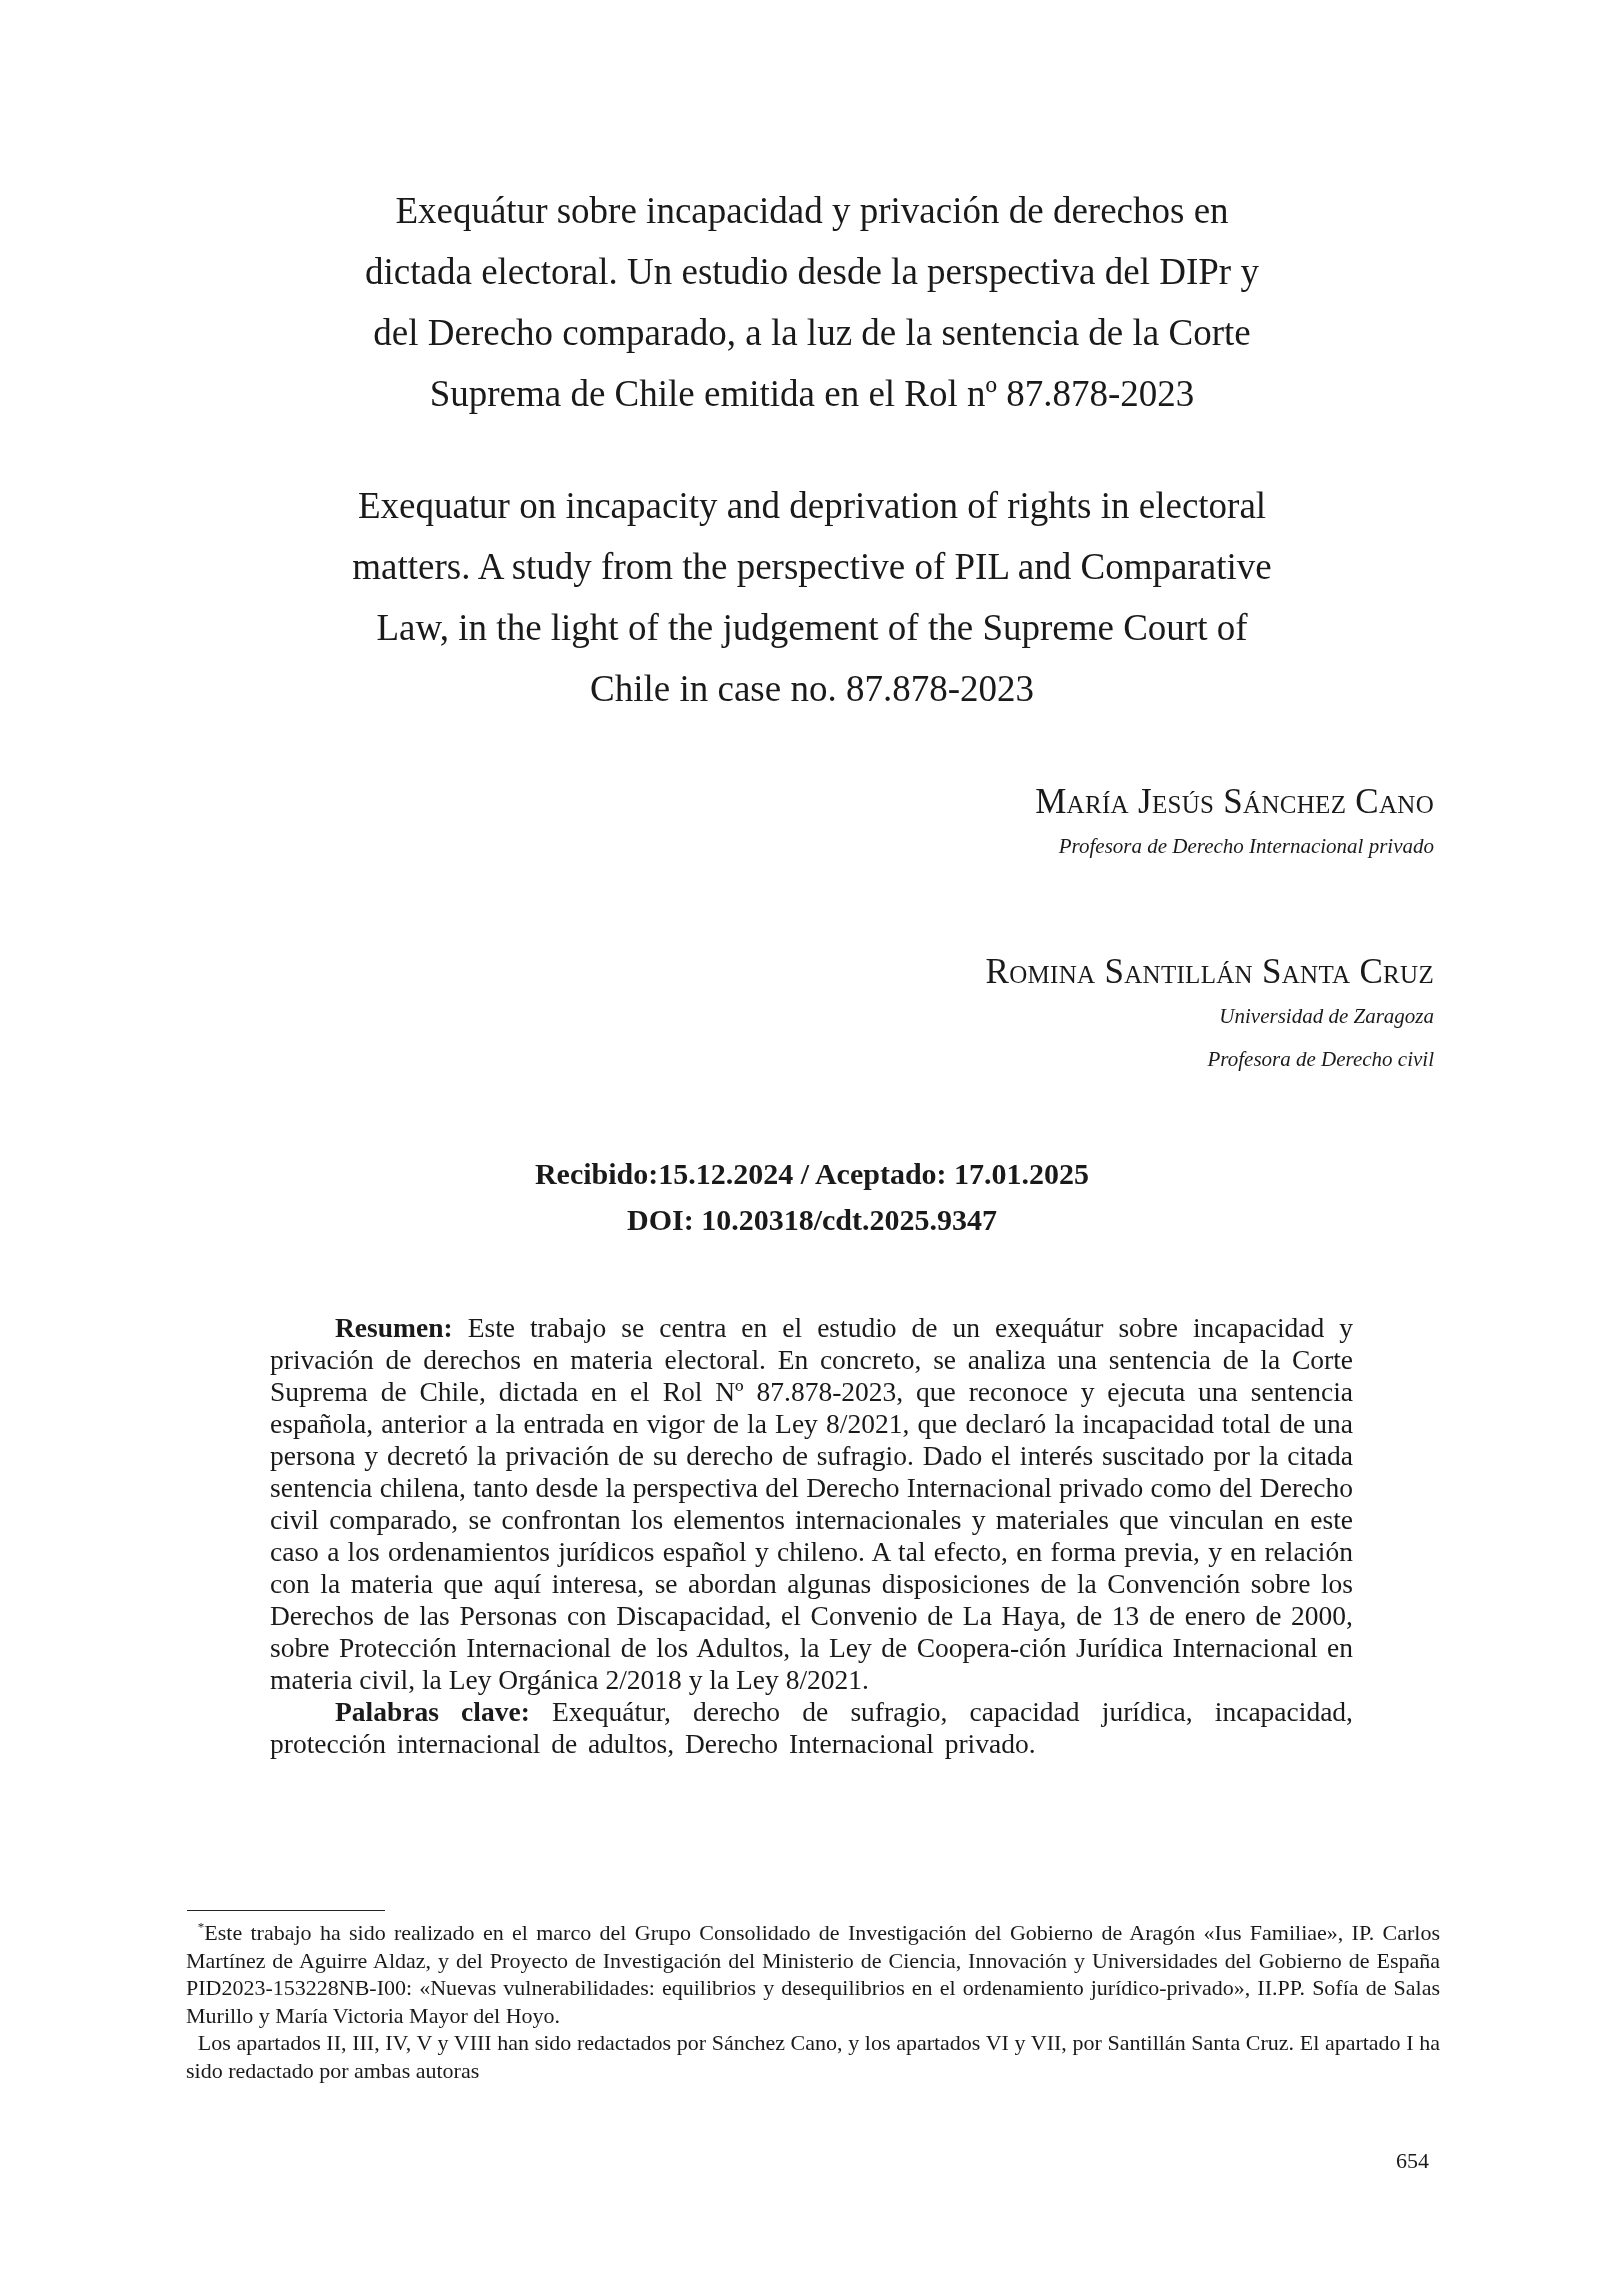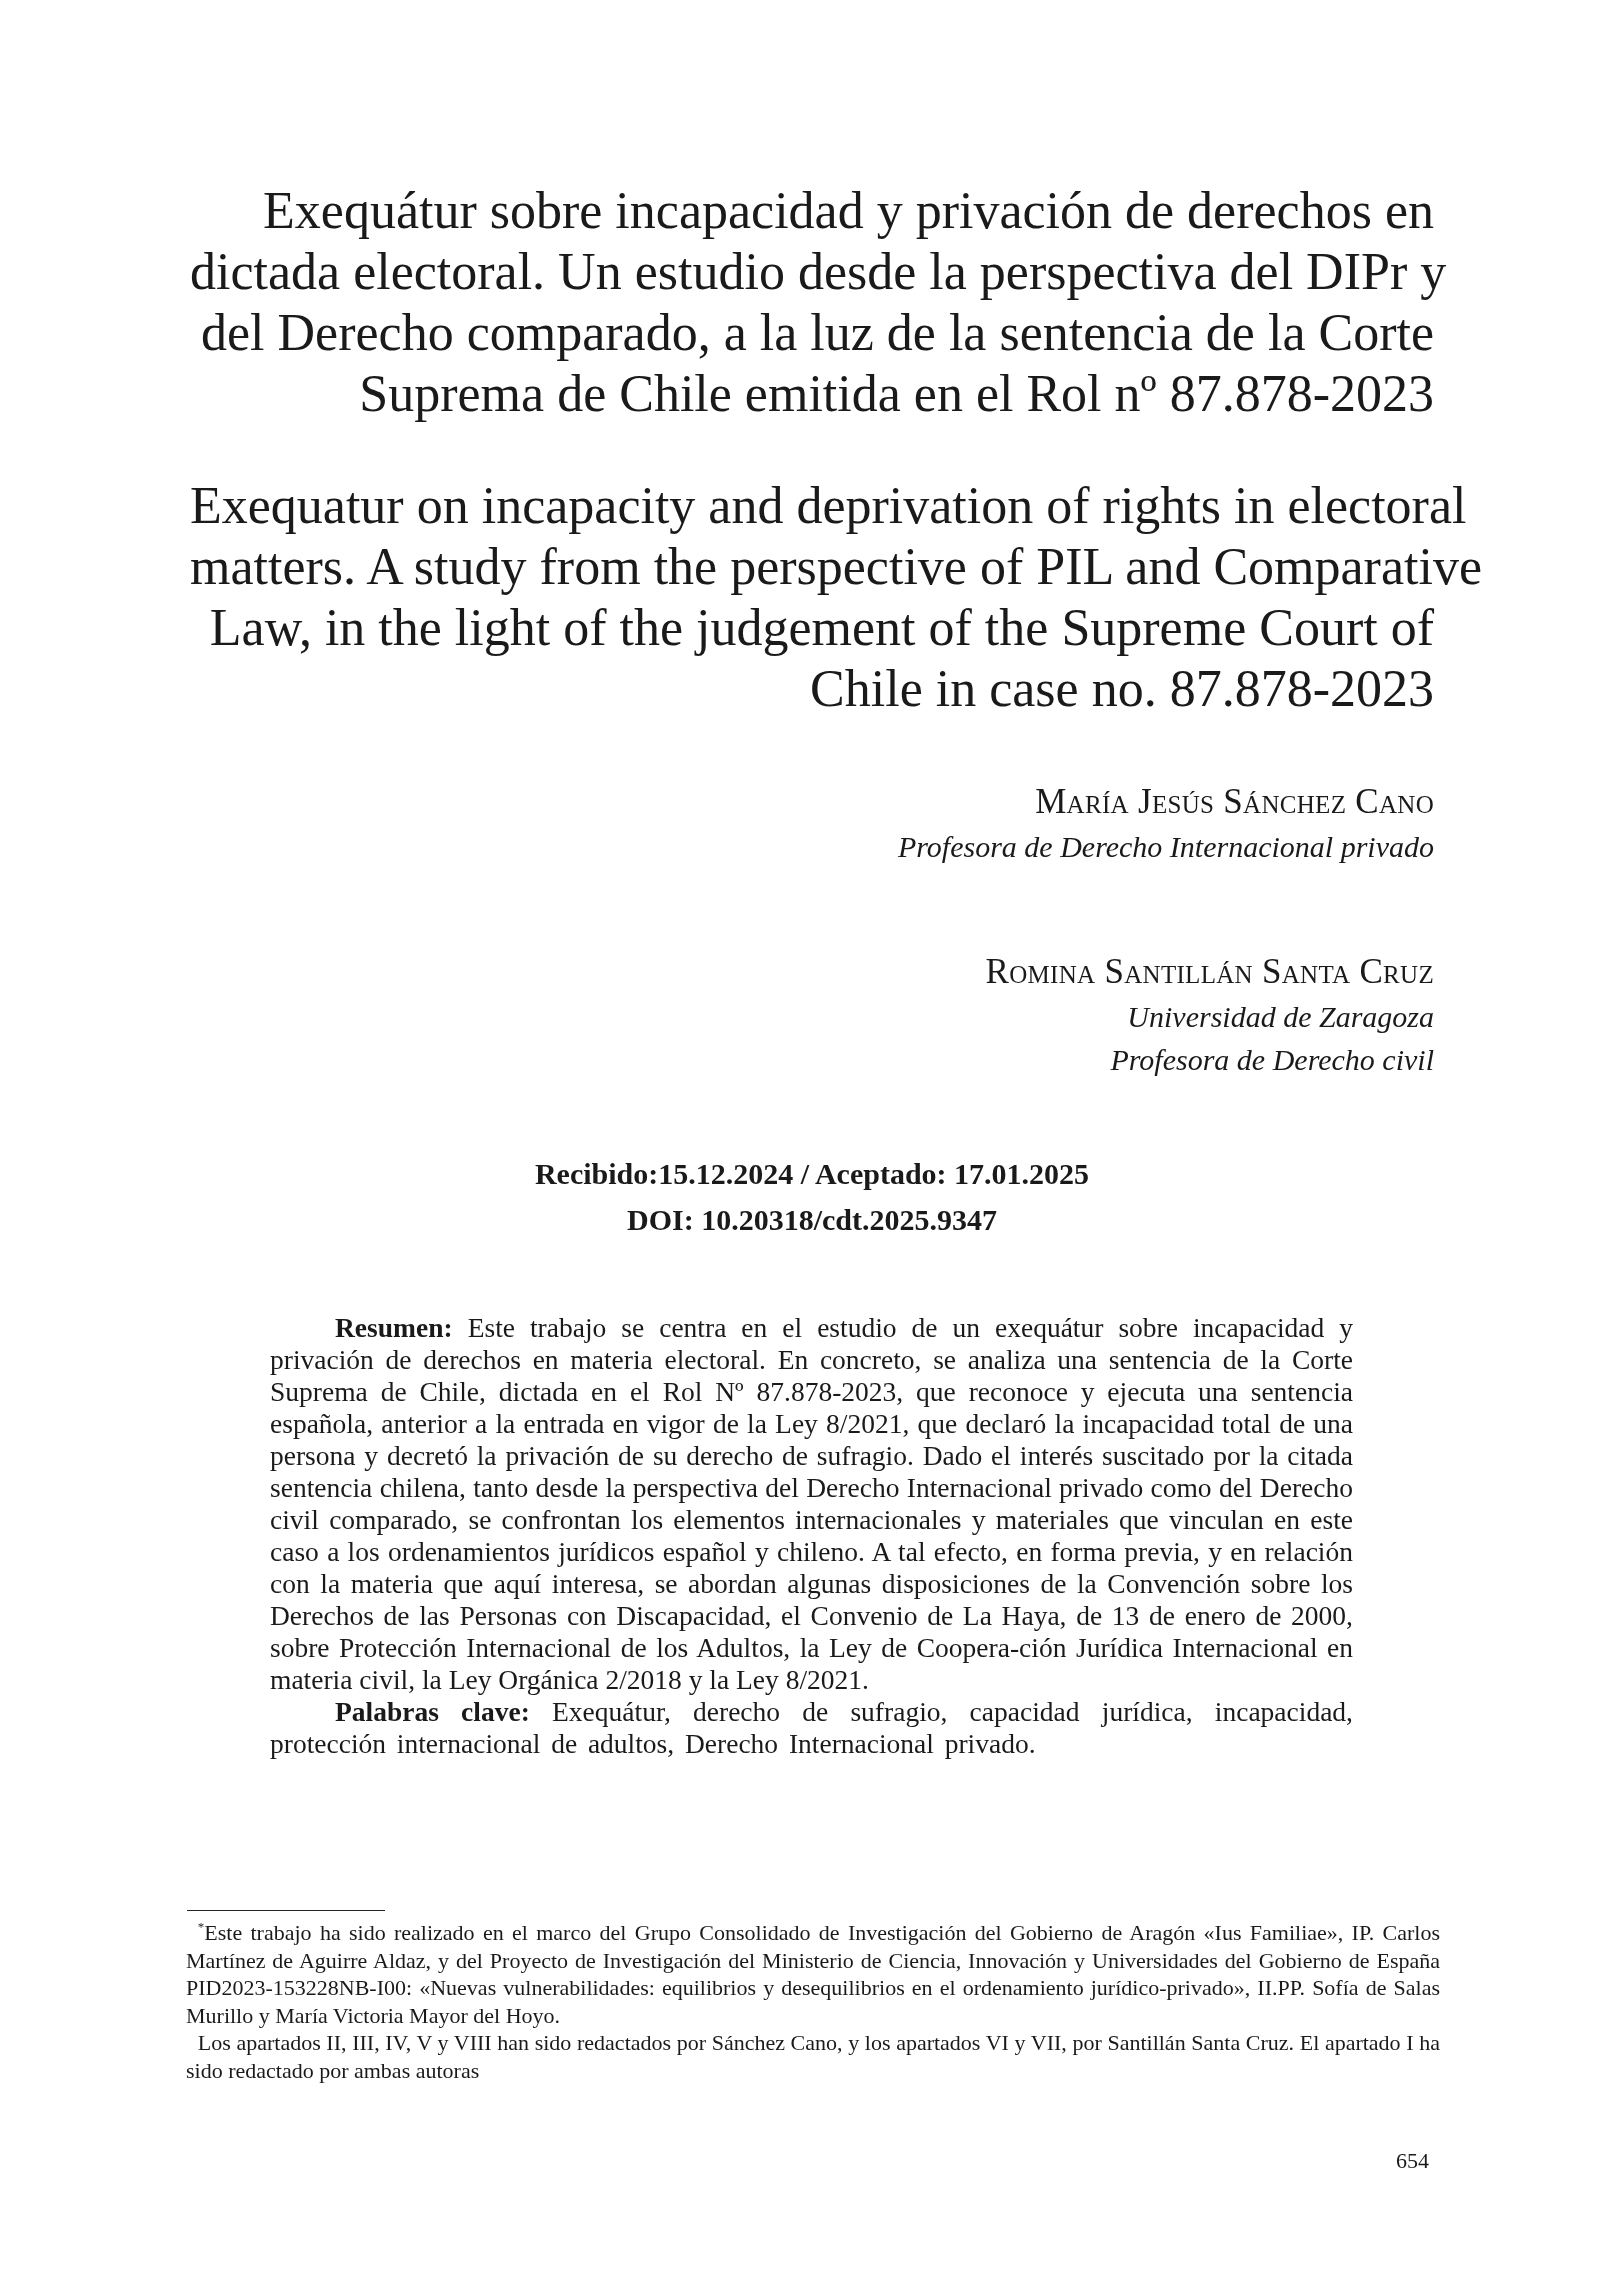--- a/index.html
+++ b/index.html
@@ -18,22 +18,22 @@
     .page {
       position: absolute;
       left: 0; top: 0;
       width: 1623px;
       height: 2295px;
     }
     .title-block {
       position: absolute;
       left: 190px;
       width: 1244px;
-      text-align: right;
-      font-size: 52px;
+      text-align: center;
+      font-size: 37px;
       line-height: 61px;
       color: #1a1a1a;
     }
     .title-es { top: 180px; }
     .title-en { top: 475px; }
     .title-line { display: block; white-space: nowrap; }
 
     .author-block {
       position: absolute;
       left: 190px;
@@ -44,21 +44,21 @@
       display: block;
       font-size: 35px;
       font-variant: small-caps;
       line-height: 46px;
       letter-spacing: 0.3px;
       color: #1a1a1a;
     }
     .author-aff {
       display: block;
       font-style: italic;
-      font-size: 30px;
+      font-size: 21px;
       line-height: 43px;
       color: #1a1a1a;
     }
     .author-1 { top: 779px; }
     .author-2 { top: 949px; }
 
     .dates-block {
       position: absolute;
       left: 190px;
       width: 1244px;

